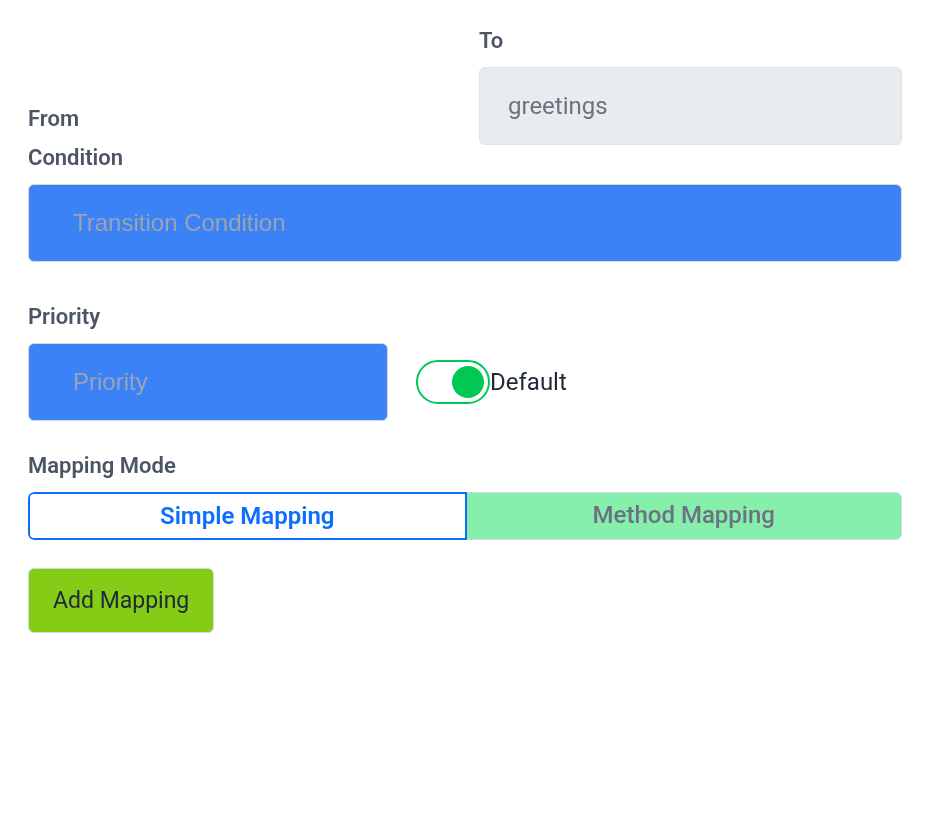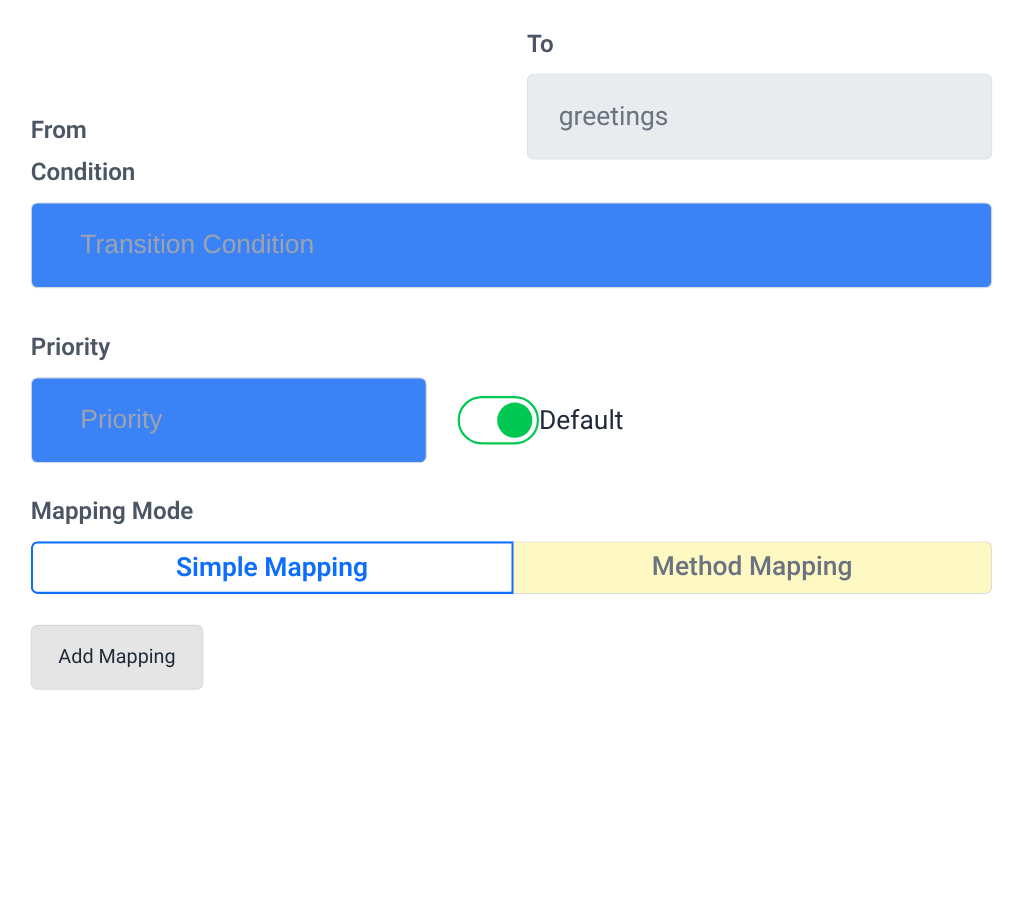--- a/index.html
+++ b/index.html
@@ -111,33 +111,33 @@
     }
     .tab-active {
       background: #ffffff;
       color: #0d6efd;
       border: 2px solid #0d6efd;
       border-top-left-radius: 6px;
       border-bottom-left-radius: 6px;
       font-weight: 600;
     }
     .tab-inactive {
-      background: #fef9c3;
+      background: #86efac;
       color: #6b7280;
       border-left: none;
       border-top-right-radius: 6px;
       border-bottom-right-radius: 6px;
     }
     .add-btn {
       display: inline-block;
-      background: #e5e5e5;
+      background: #84cc16;
       border: 1px solid #d6dadf;
       border-radius: 6px;
       padding: 18px 24px;
-      font-size: 18px;
+      font-size: 23px;
       color: #1f2937;
       cursor: pointer;
     }
   </style>
 </head>
 <body>
 
 
 
 <div class="row">

